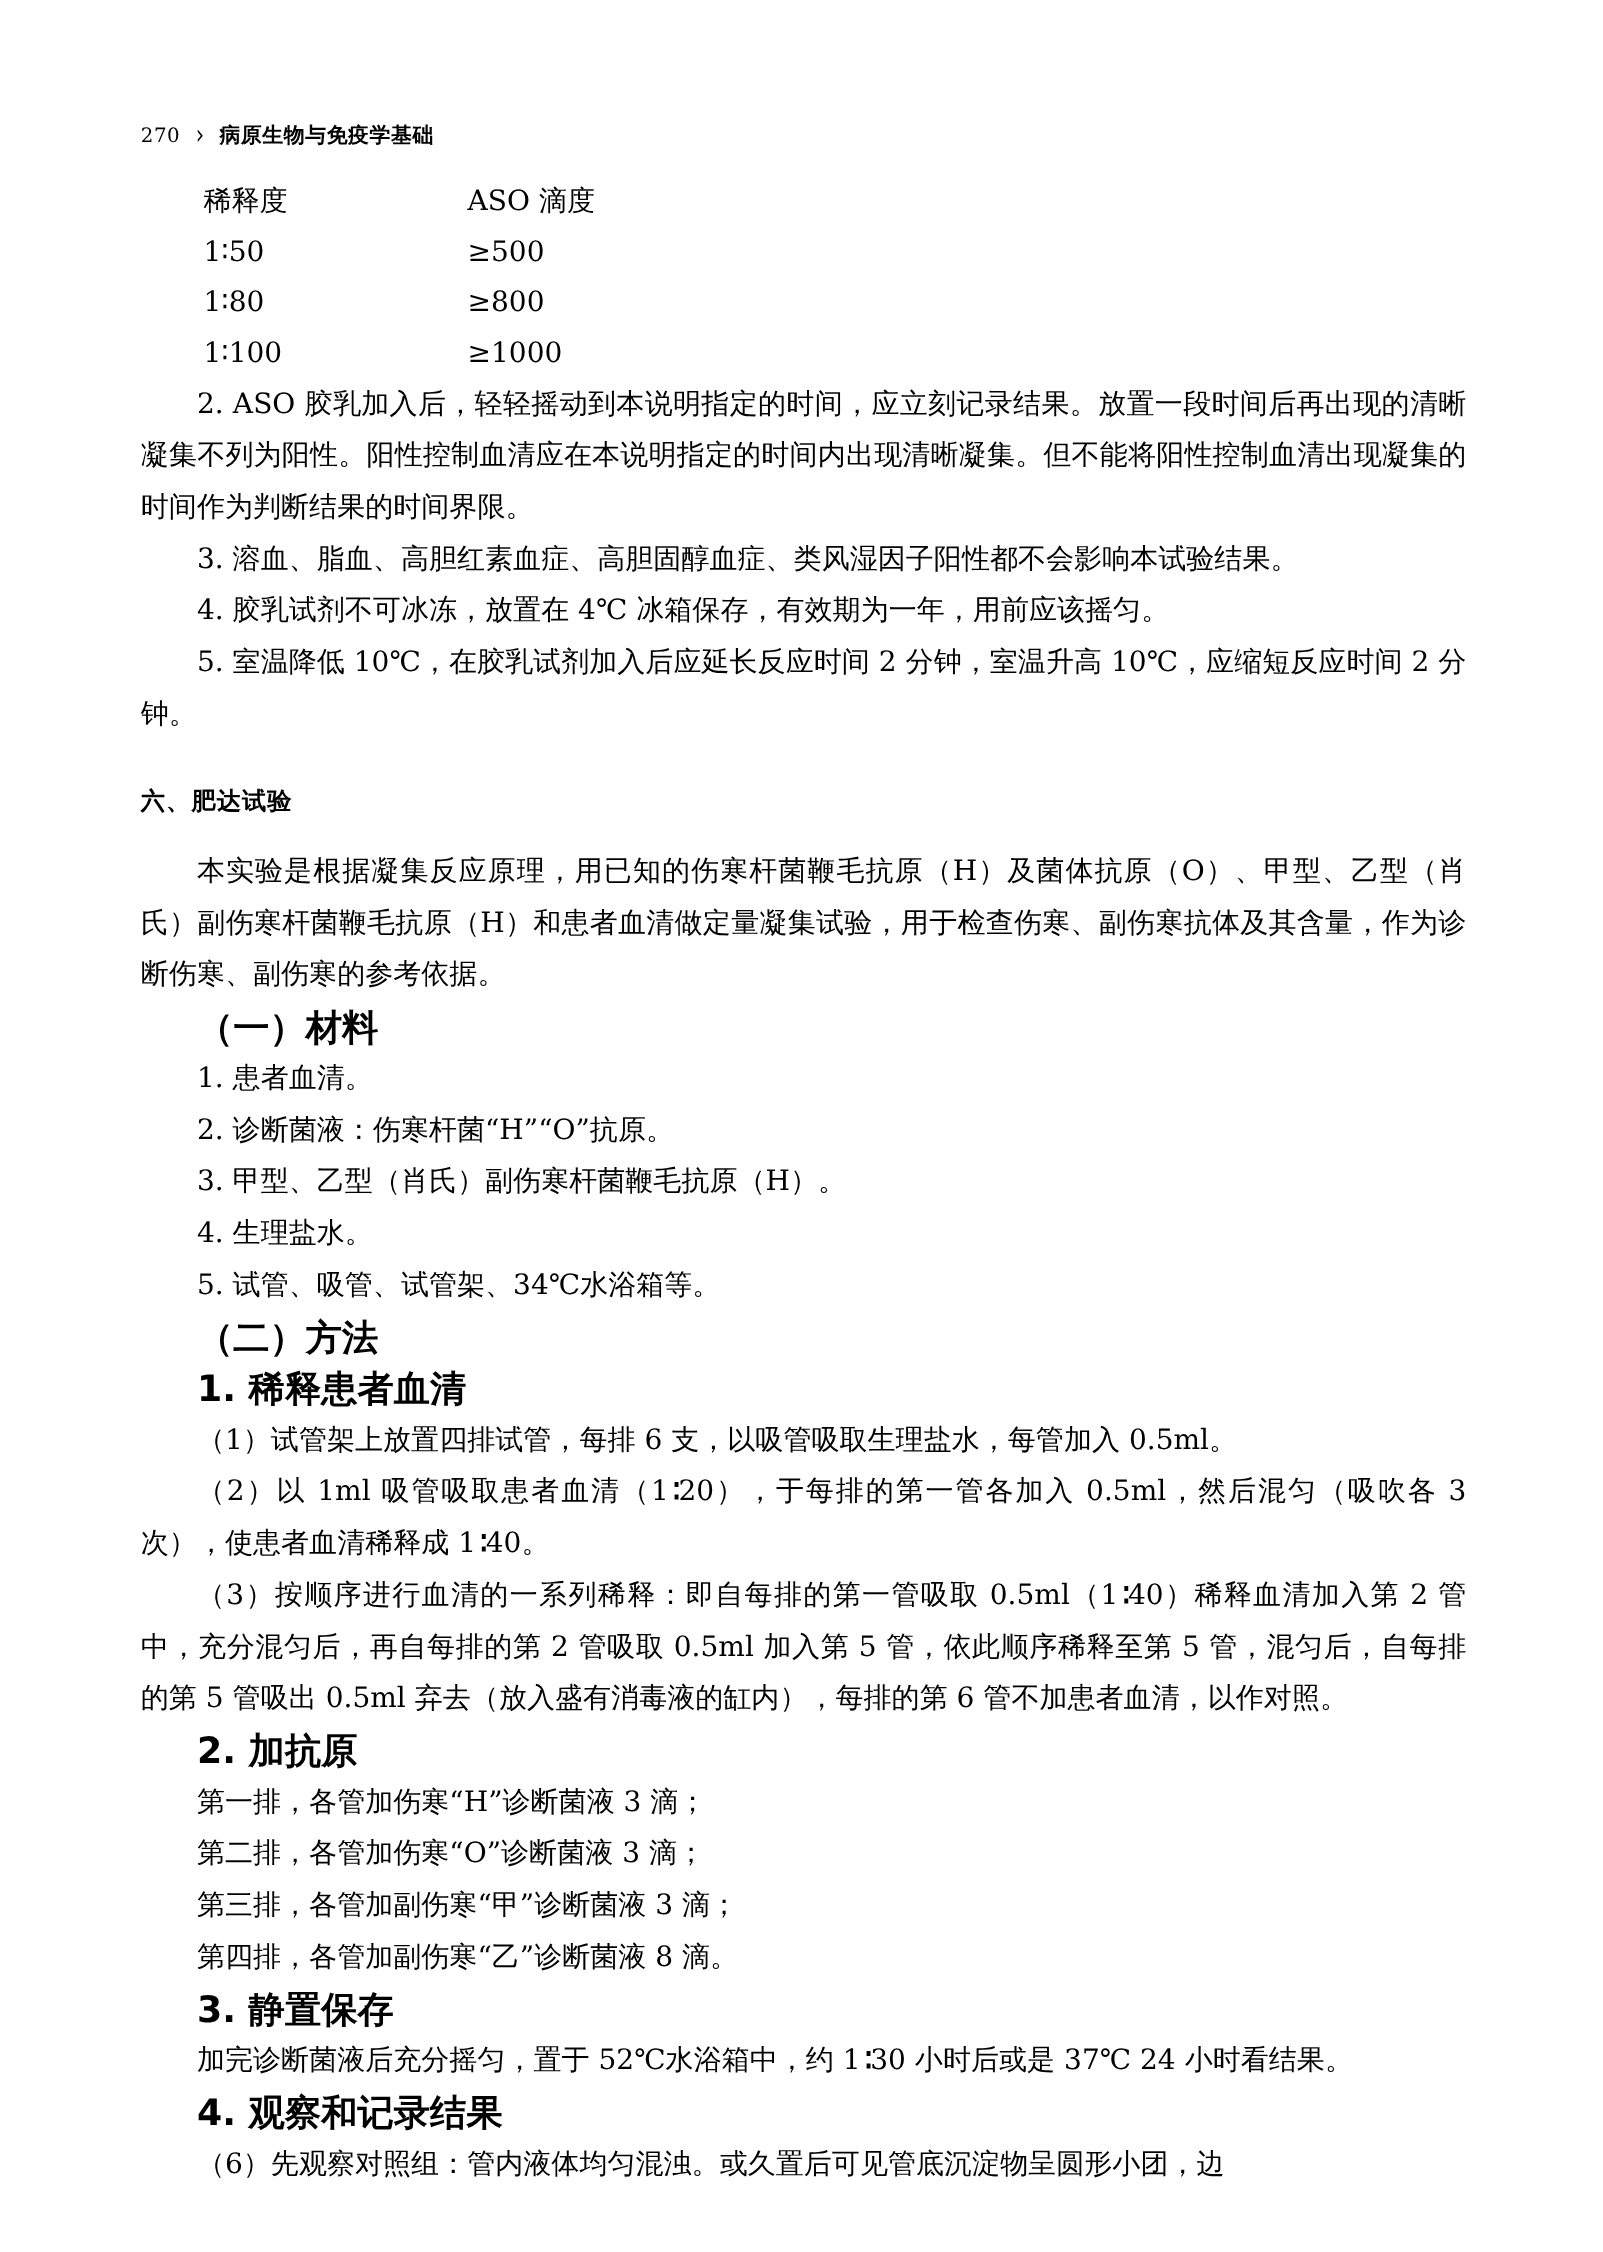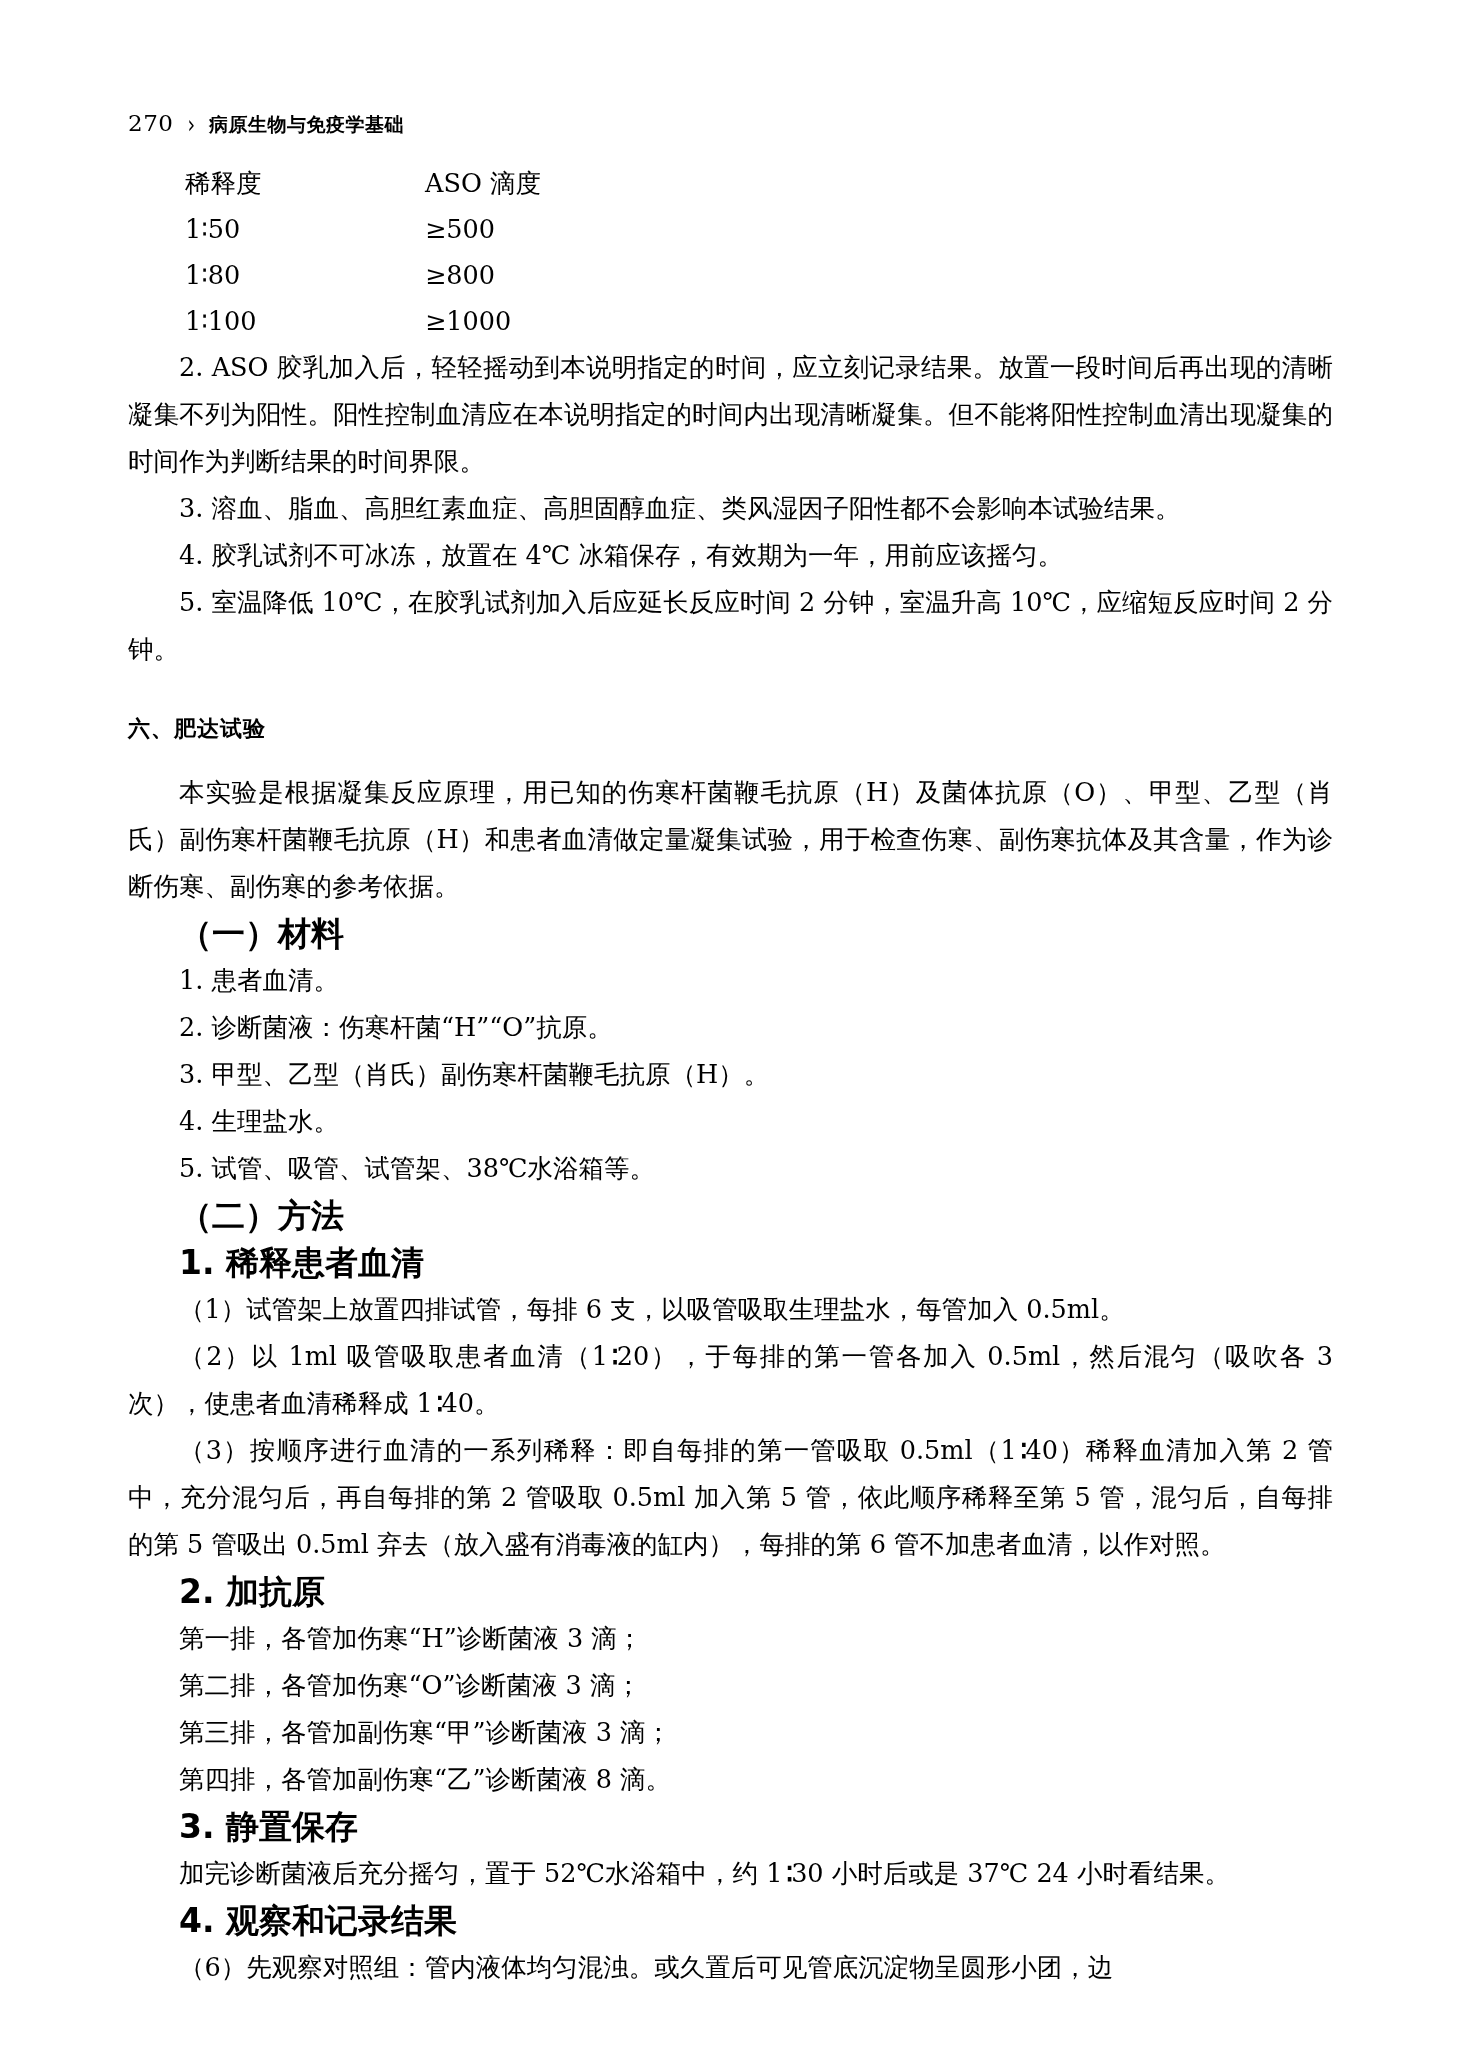--- a/index.html
+++ b/index.html
@@ -26,21 +26,21 @@
   .header {
     position: absolute;
     left: 128px;
     top: 110px;
     display: flex;
     align-items: baseline;
     gap: 14px;
     font-family: "DejaVu Sans", "Liberation Sans", sans-serif;
   }
   .header .pagenum {
-    font-size: 23px;
+    font-size: 18px;
     font-family: "DejaVu Serif", "Liberation Serif", serif;
     letter-spacing: 0.5px;
   }
   .header .chev {
     font-size: 19px;
     color: #000;
     transform: scaleY(1.35);
     display: inline-block;
   }
   .header .booktitle {
@@ -140,21 +140,21 @@
 
     <h2 class="section">六、肥达试验</h2>
 
     <p class="para">本实验是根据凝集反应原理，用已知的伤寒杆菌鞭毛抗原（H）及菌体抗原（O）、甲型、乙型（肖氏）副伤寒杆菌鞭毛抗原（H）和患者血清做定量凝集试验，用于检查伤寒、副伤寒抗体及其含量，作为诊断伤寒、副伤寒的参考依据。</p>
 
     <p class="item sans-bold">（一）材料</p>
     <p class="item">1. 患者血清。</p>
     <p class="item">2. 诊断菌液：伤寒杆菌“H”“O”抗原。</p>
     <p class="item">3. 甲型、乙型（肖氏）副伤寒杆菌鞭毛抗原（H）。</p>
     <p class="item">4. 生理盐水。</p>
-    <p class="item">5. 试管、吸管、试管架、38℃水浴箱等。</p>
+    <p class="item">5. 试管、吸管、试管架、34℃水浴箱等。</p>
 
     <p class="item sans-bold">（二）方法</p>
 
     <p class="item sans-bold">1. 稀释患者血清</p>
     <p class="para">（1）试管架上放置四排试管，每排 6 支，以吸管吸取生理盐水，每管加入 0.5ml。</p>
     <p class="para">（2）以 1ml 吸管吸取患者血清（1∶20），于每排的第一管各加入 0.5ml，然后混匀（吸吹各 3 次），使患者血清稀释成 1∶40。</p>
     <p class="para">（3）按顺序进行血清的一系列稀释：即自每排的第一管吸取 0.5ml（1∶40）稀释血清加入第 2 管中，充分混匀后，再自每排的第 2 管吸取 0.5ml 加入第 5 管，依此顺序稀释至第 5 管，混匀后，自每排的第 5 管吸出 0.5ml 弃去（放入盛有消毒液的缸内），每排的第 6 管不加患者血清，以作对照。</p>
 
     <p class="item sans-bold">2. 加抗原</p>
     <p class="item">第一排，各管加伤寒“H”诊断菌液 3 滴；</p>

